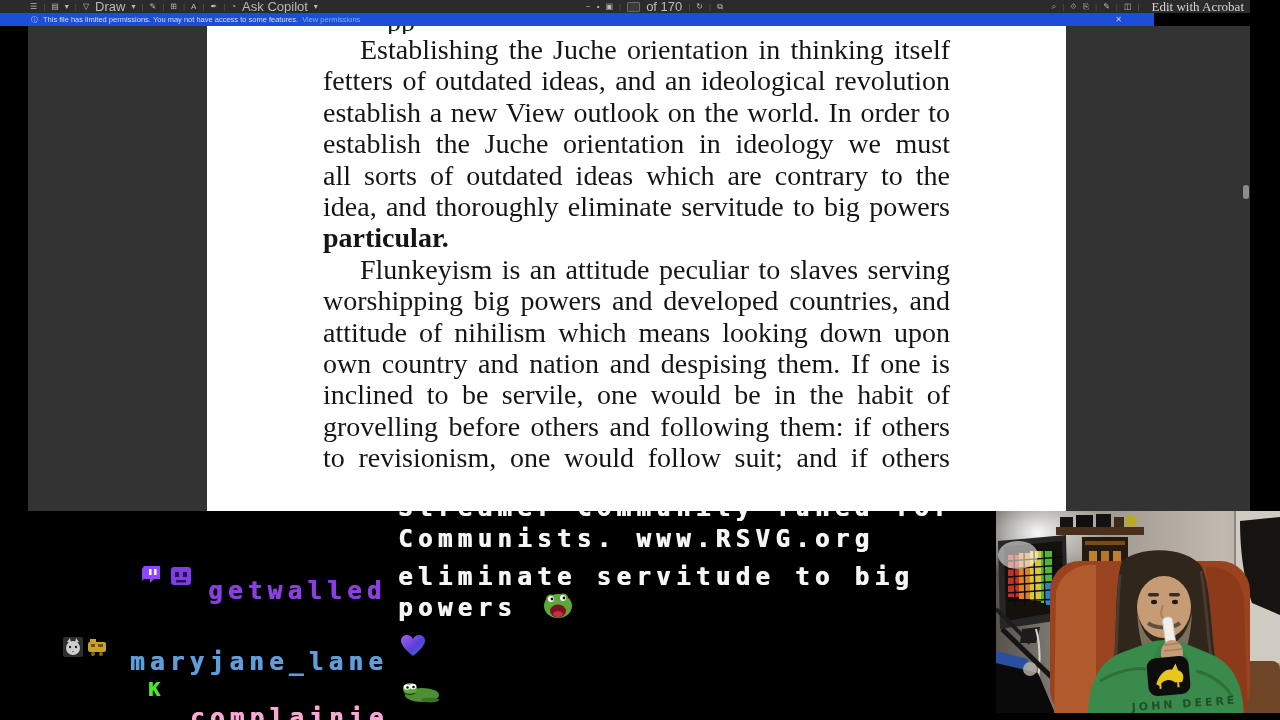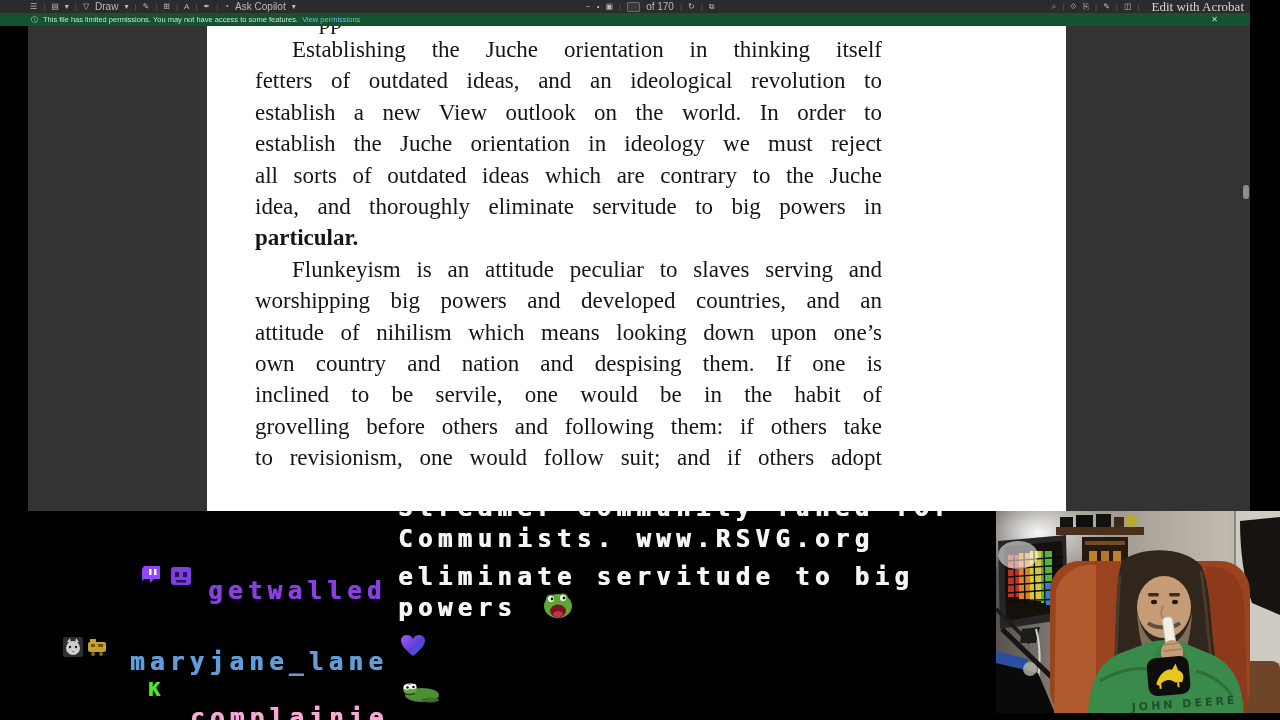--- a/index.html
+++ b/index.html
@@ -8,40 +8,40 @@
 
   
   .toolbar{position:absolute;left:0;top:0;width:1250px;height:13px;background:#2b2b2b;
            display:flex;align-items:center;color:#b9b9b9;font-size:8px;white-space:nowrap;}
   .tb-group{display:flex;align-items:center;gap:6px;}
   .tb-left{margin-left:30px;}
   .tb-center{position:absolute;left:586px;}
   .tb-right{position:absolute;right:6px;}
   .tb-ico{display:inline-block;font-size:8px;line-height:13px;cursor:default;}
   .tb-sep{color:#5a5a5a;}
-  .tb-label{font-size:10px;}
+  .tb-label{font-size:13px;}
   .page-box{display:inline-block;width:11px;height:8px;background:#3a3a3a;border:1px solid #6a6a6a;border-radius:1px;}
   .tb-btn-acrobat{color:#d6d6d6;font-size:13px;padding-left:6px;font-family:Liberation Serif, serif;}
 
   
-  .notifbar{position:absolute;left:0;top:13px;width:1250px;height:13px;background:#14532d;
+  .notifbar{position:absolute;left:0;top:13px;width:1154px;height:13px;background:#1d4ed8;
             display:flex;align-items:center;color:#d9dde2;font-size:7.5px;}
   .notif-ico{margin:0 5px 0 31px;font-size:7px;color:#cfd4da;}
   .notif-link{color:#74b7f3;margin-left:4px;}
   .notif-close{position:absolute;right:32px;color:#cfcfcf;font-size:8px;}
 
   
   .pdf-area{position:absolute;left:0;top:26px;width:1250px;height:486px;background:#333333;}
   .left-black{position:absolute;left:0;top:0;width:28px;height:486px;background:#000;}
   .scroll-thumb{position:absolute;left:1243px;top:159px;width:6px;height:14px;background:#8d8d8d;border-radius:3px;}
   .acrobat-logo{position:absolute;left:1229px;top:486px;width:14px;height:14px;}
 
   .page{position:absolute;left:207px;top:0;width:859px;height:486px;background:#ffffff;overflow:hidden;}
-  .page-text{margin-left:48px;width:627px;color:#151515;
-             font-family:"Liberation Serif",serif;font-size:23px;line-height:31.4px;}
+  .page-text{margin-left:116px;width:627px;color:#151515;
+             font-family:"Liberation Serif",serif;font-size:28px;line-height:31.4px;}
   .frag-row{height:8px;overflow:hidden;position:relative;}
   .frag-row span{position:absolute;top:-15px;left:64px;line-height:22px;}
   .doc-line{text-align:justify;height:31.4px;overflow:hidden;}
   .doc-line.j::after{content:"";display:inline-block;width:100%;height:0;}
   .doc-line.indent{text-indent:37px;}
   .doc-line.noj{text-align:left;font-weight:bold;}
 
   
   .chat{position:absolute;left:0;top:511px;width:996px;height:264px;background:#000;overflow:hidden;
         font-family:"DejaVu Sans Mono",monospace;font-weight:700;font-size:24px;letter-spacing:5.4px;

